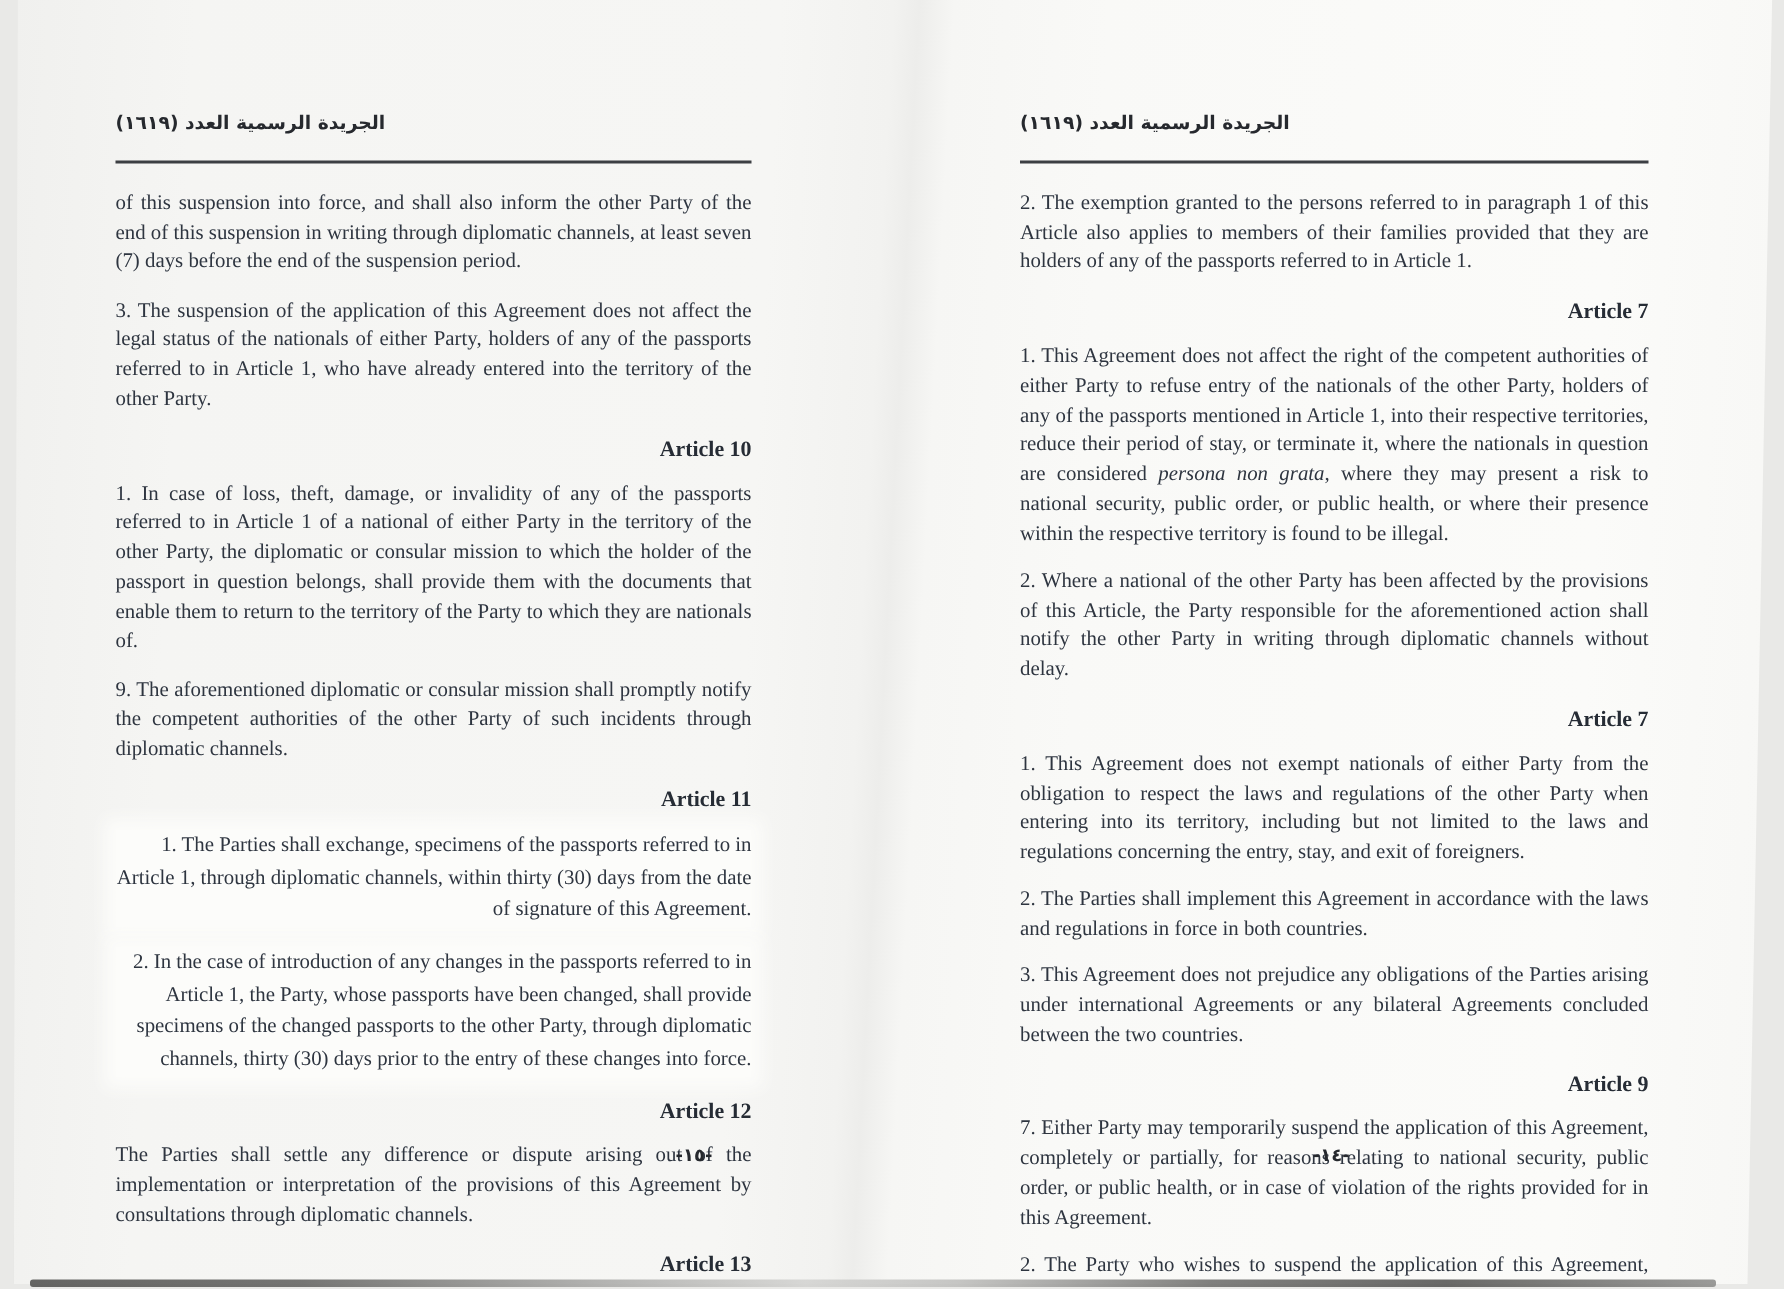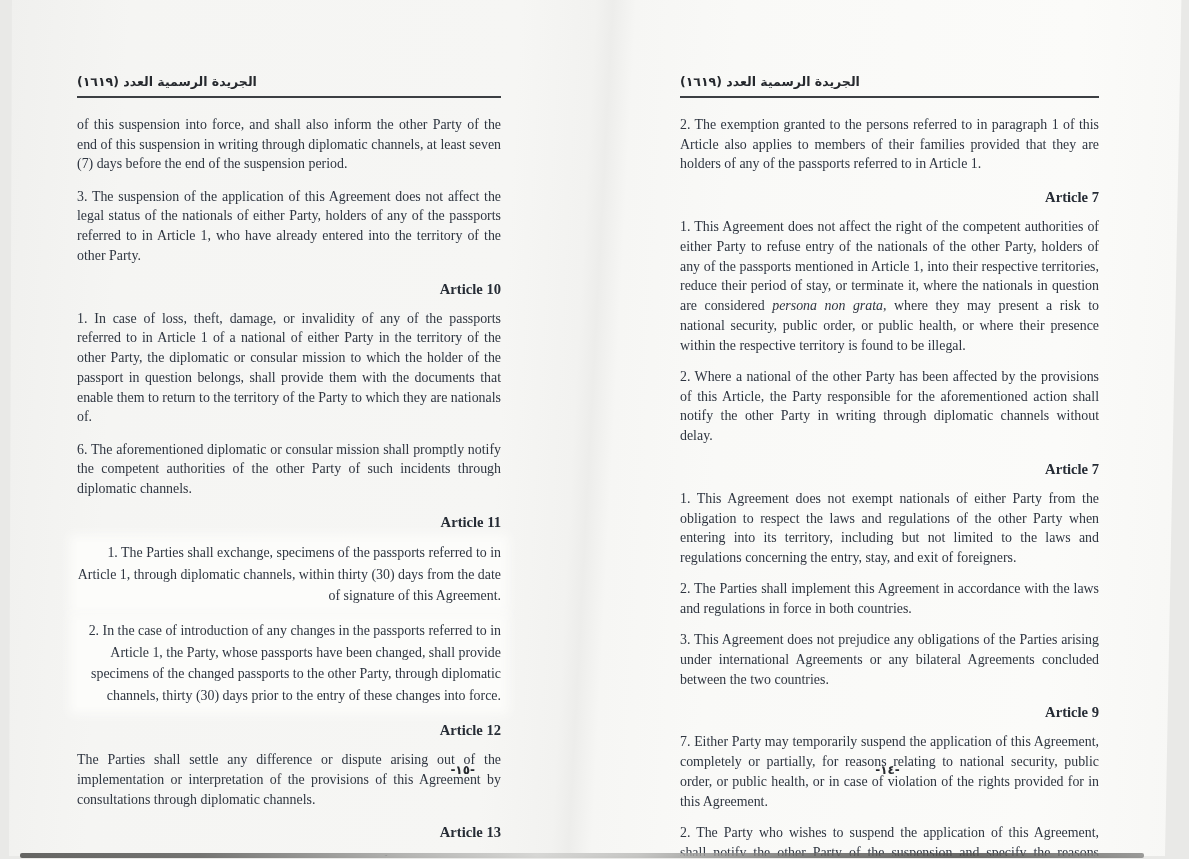--- a/index.html
+++ b/index.html
@@ -48,21 +48,21 @@
   .col-left  { left: 68px;  width: 424px; }
   .col-right { left: 671px; width: 419px; }
 
   .gazette-header {
     direction: rtl;
     text-align: left;
     font-family: "DejaVu Sans", sans-serif;
     font-weight: bold;
     font-size: 12.5px;
     color: #26292e;
-    padding-bottom: 7px;
+    padding-bottom: 18px;
     border-bottom: 2px solid #3c3f43;
     margin-bottom: 17px;
   }
 
   .para {
     font-size: 13.9px;
     line-height: 1.42;
     color: #2e3540;
     text-align: justify;
     margin: 0 0 11.5px 0;
@@ -105,21 +105,21 @@
 
 <div class="sheet">
 
   <div class="column col-left">
     <div class="gazette-header" lang="ar">الجريدة الرسمية العدد (١٦١٩)</div>
     <div>
         <p class="para">of this suspension into force, and shall also inform the other Party of the end of this suspension in writing through diplomatic channels, at least seven (7) days before the end of the suspension period.</p>
         <p class="para">3. The suspension of the application of this Agreement does not affect the legal status of the nationals of either Party, holders of any of the passports referred to in Article 1, who have already entered into the territory of the other Party.</p>
         <h3 class="article-heading">Article 10</h3>
         <p class="para">1. In case of loss, theft, damage, or invalidity of any of the passports referred to in Article 1 of a national of either Party in the territory of the other Party, the diplomatic or consular mission to which the holder of the passport in question belongs, shall provide them with the documents that enable them to return to the territory of the Party to which they are nationals of.</p>
-        <p class="para">6. The aforementioned diplomatic or consular mission shall promptly notify the competent authorities of the other Party of such incidents through diplomatic channels.</p>
+        <p class="para">9. The aforementioned diplomatic or consular mission shall promptly notify the competent authorities of the other Party of such incidents through diplomatic channels.</p>
         <h3 class="article-heading">Article 11</h3>
         <p class="para patch">1. The Parties shall exchange, specimens of the passports referred to in Article 1, through diplomatic channels, within thirty (30) days from the date of signature of this Agreement.</p>
         <p class="para patch">2. In the case of introduction of any changes in the passports referred to in Article 1, the Party, whose passports have been changed, shall provide specimens of the changed passports to the other Party, through diplomatic channels, thirty (30) days prior to the entry of these changes into force.</p>
         <h3 class="article-heading">Article 12</h3>
         <p class="para">The Parties shall settle any difference or dispute arising out of the implementation or interpretation of the provisions of this Agreement by consultations through diplomatic channels.</p>
         <h3 class="article-heading">Article 13</h3>
         <p class="para">The Parties may amend and revise the provisions of this Agreement by mutual consent in writing through diplomatic channels.</p>
       </div>
   </div>
   <div class="page-num left" lang="ar">-١٥-</div>

